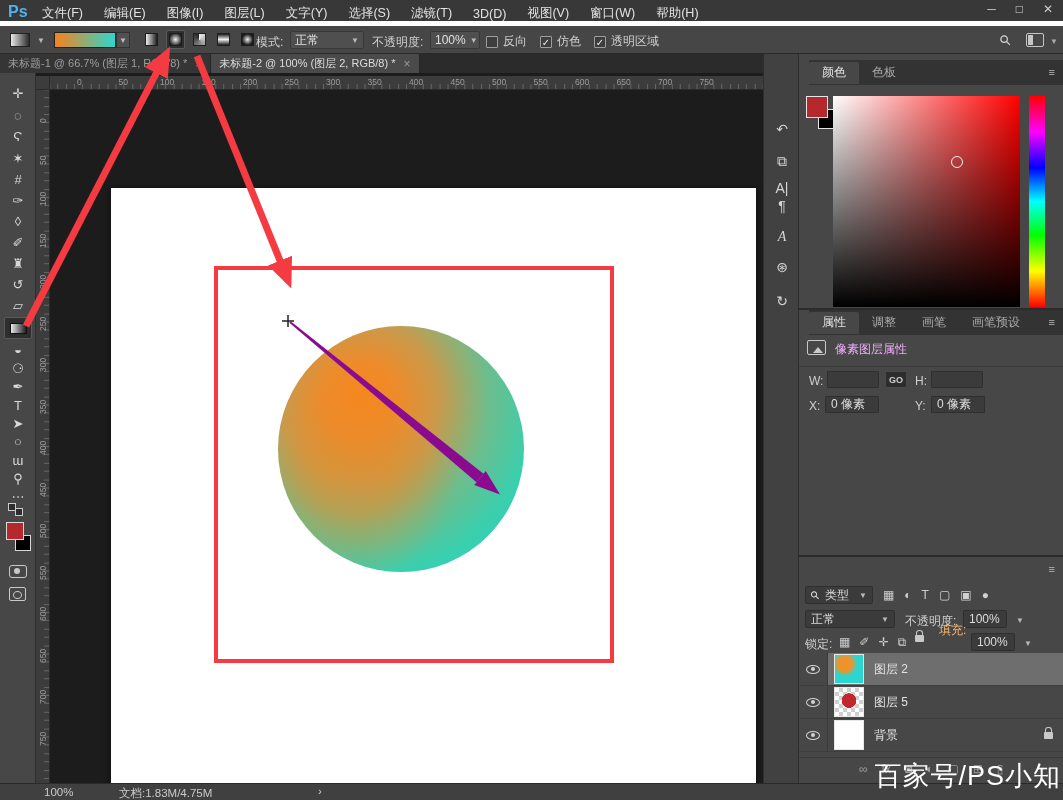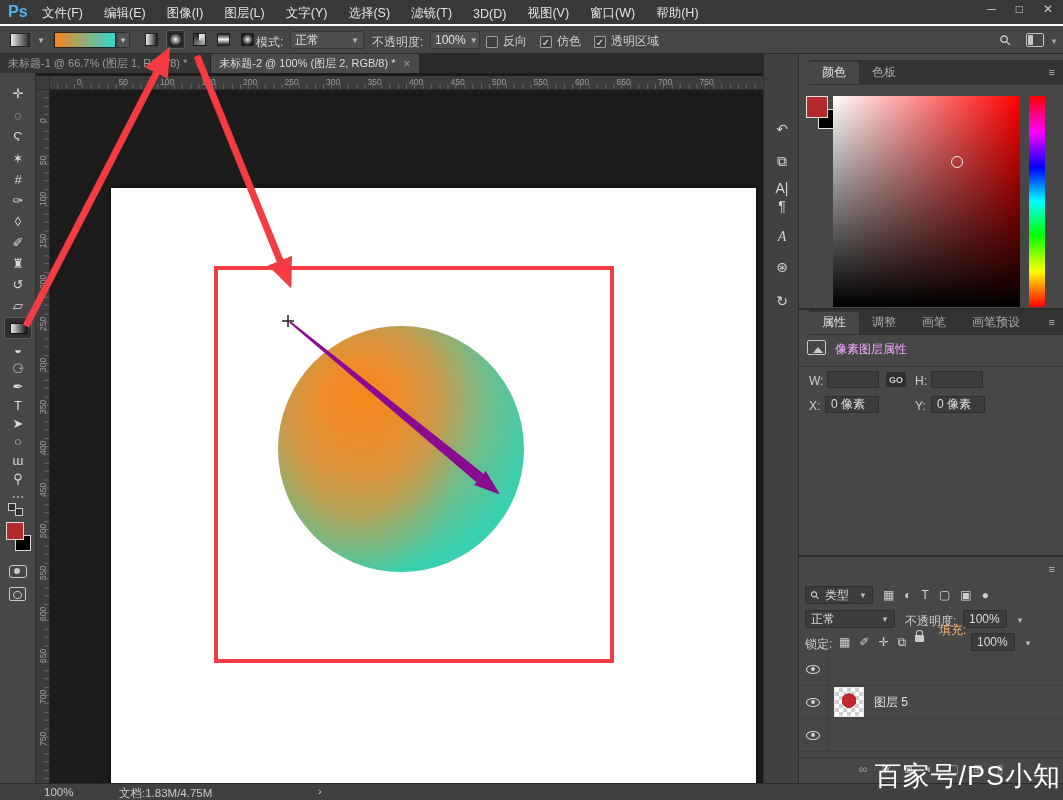--- a/index.html
+++ b/index.html
@@ -4,21 +4,21 @@
 <style>
   * { margin:0; padding:0; box-sizing:border-box; }
   html,body { background:#222; }
   #app {
     position:relative; width:1063px; height:800px; overflow:hidden;
     background:#474747; font-family:"Liberation Sans", sans-serif;
     color:#d8d8d8; font-size:12px; -webkit-font-smoothing:antialiased;
   }
   .abs { position:absolute; }
   
-  #menu-bar { left:0; top:0; width:1063px; height:26px; background:#383838; border-bottom:2px solid #ffffff; }
+  #menu-bar { left:0; top:0; width:1063px; height:26px; background:#383838; border-bottom:5px solid #ffffff; }
   #ps-logo { left:8px; top:3px; color:#4db4f0; font-size:16px; font-weight:bold; }
   #menu-items { left:42px; top:0; height:27px; display:flex; align-items:center; gap:21px; }
   .menu-item { color:#e3e3e3; font-size:12.5px; cursor:default; }
   #win-controls { right:10px; top:2px; display:flex; gap:20px; color:#cfcfcf; font-size:12px; }
   #win-controls span { cursor:default; }
   
   #options-bar { left:0; top:26px; width:1063px; height:28px; background:#464646; border-bottom:1px solid #292929; }
   .grad-sq { background:linear-gradient(to right,#e8e8e8,#2c2c2c); border:1px solid #222; }
   #tool-preset { left:10px; top:5px; width:38px; height:18px; display:flex; align-items:center; gap:3px; }
   #grad-preview-wrap { left:54px; top:6px; width:78px; height:16px; display:flex; }
@@ -391,33 +391,42 @@
       <div class="abs dd" style="left:172px;top:76px;width:44px">
         <span>100%</span>
       </div>
       <span class="abs chev" style="left:221px;top:82px">▼</span>
 
       <div id="layer-rows" class="abs" style="left:0;top:96px;width:264px">
           <div class="layer-row selected" style="top: 0px;">
             <div class="eye-cell">
               <span class="eye"></span>
             </div>
+            <div class="lrow-body">
+              <div class="lthumb th-grad"></div>
+              <span class="lname">图层 2</span>
+            </div>
           </div>
           <div class="layer-row" style="top: 33px;">
             <div class="eye-cell">
               <span class="eye"></span>
             </div>
             <div class="lrow-body">
               <div class="lthumb th-check"></div>
               <span class="lname">图层 5</span>
             </div>
           </div>
           <div class="layer-row" style="top: 66px;">
             <div class="eye-cell">
               <span class="eye"></span>
+            </div>
+            <div class="lrow-body">
+              <div class="lthumb th-white"></div>
+              <span class="lname">背景</span>
+              <span class="padlock lrow-lock"></span>
             </div>
           </div>
         </div>
       <div class="abs prop-divider" style="top:200px"></div>
       <div id="layers-bottom-icons" class="abs" style="left:60px;top:205px">
           <span>∞</span>
           <span>fx</span>
           <span>◙</span>
           <span>◐</span>
           <span>▢</span>

